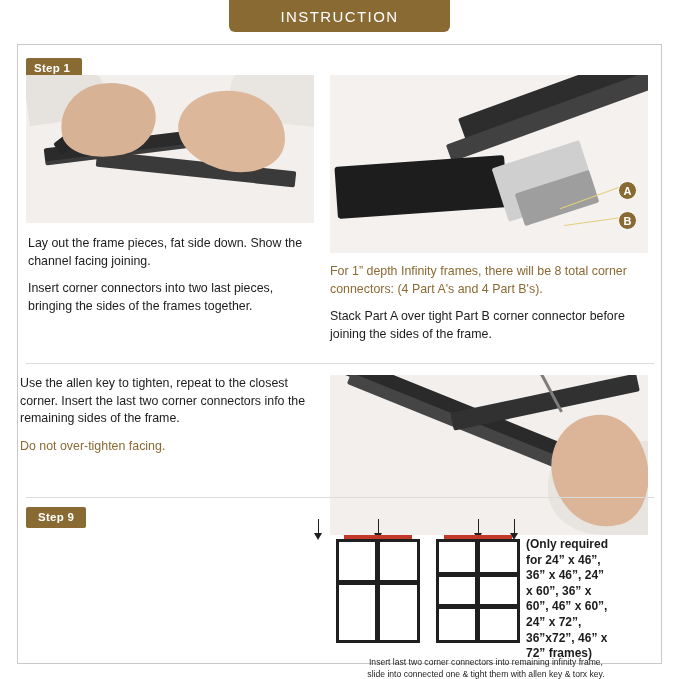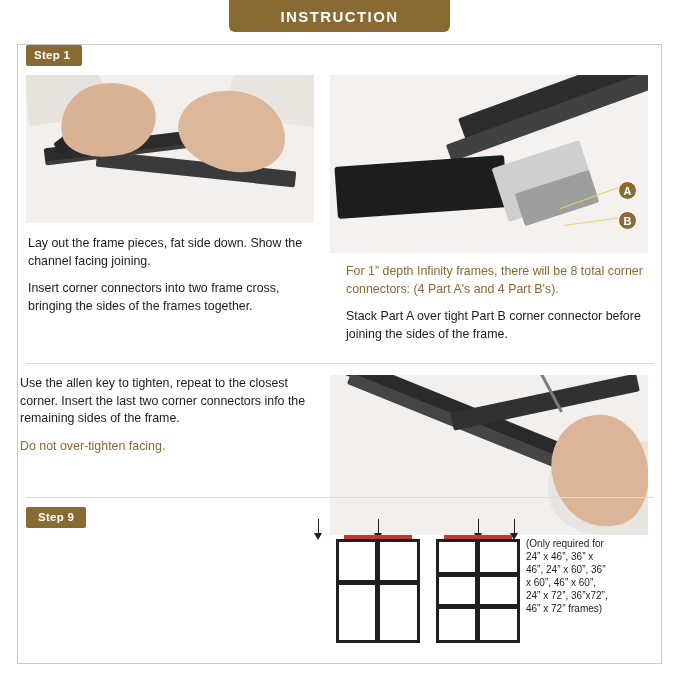--- a/index.html
+++ b/index.html
@@ -23,21 +23,21 @@
     width: 221px; height: 32px;
     background: #8a6a33;
     border-radius: 0 0 6px 6px;
     display: flex;
     align-items: center;
     justify-content: center;
   }
   .header-bar .title {
     color: #ffffff;
     font-size: 15px;
-    font-weight: bold;
+    font-weight: normal;
     letter-spacing: 1.4px;
   }
 
   
   .frame {
     position: absolute;
     left: 17px; top: 44px;
     width: 645px; height: 620px;
     border: 1px solid #c9c9c9;
     background: #ffffff;
@@ -47,21 +47,21 @@
   .step-tab {
     position: absolute;
     background: #8a6a33;
     color: #ffffff;
     font-size: 11.5px;
     font-weight: bold;
     padding: 4px 12px 5px 12px;
     border-radius: 2px;
     letter-spacing: .3px;
   }
-  #step1-tab { left: 8px; top: 0; padding-left: 8px; }
+  #step1-tab { left: 8px; top: 13px; padding-left: 8px; }
   #step2-tab { left: 8px; top: 462px; }
 
   
   .photo {
     position: absolute;
     background: #f1efec;
     overflow: hidden;
   }
 
   
@@ -169,21 +169,21 @@
     position: absolute;
     font-size: 12.4px;
     line-height: 1.42;
     color: #1c1c1c;
   }
   .txt p { margin: 0 0 10px 0; }
   .txt p:last-child { margin-bottom: 0; }
   .brown { color: #8a6a33; }
 
   #text1 { left: 10px; top: 190px; width: 292px; }
-  #text2 { left: 312px; top: 218px; width: 318px; margin-left: 16px; }
+  #text2 { left: 312px; top: 218px; width: 318px; }
   #text3 { left: 2px; top: 330px; width: 292px; }
 
   
   .divider {
     position: absolute;
     left: 8px; width: 628px; height: 1px; background: #dcdcdc;
   }
   #div1 { top: 318px; }
   #div2 { top: 452px; }
 
@@ -212,23 +212,24 @@
     width: 0; height: 0;
     border-left: 4px solid transparent;
     border-right: 4px solid transparent;
     border-top: 7px solid #1f1f1f;
   }
   .arrow-stem {
     position: absolute; width: 1px; background: #1f1f1f;
   }
   .note {
     position: absolute;
-    font-size: 10px;
+    font-size: 12px;
     line-height: 1.3;
     color: #1c1c1c;
+    font-weight: bold;
   }
   #noteA { left: 208px; top: 24px; width: 86px; }
   #noteB { left: 296px; top: 24px; width: 42px; }
 
   .bottom-note {
     position: absolute;
     left: 300px; top: 612px; width: 336px;
     font-size: 8.6px;
     line-height: 1.35;
     color: #1c1c1c;
@@ -267,21 +268,21 @@
       <div class="conn"></div>
       <div class="conn2"></div>
       <div class="leader" style="left:228px; top:122px; width:66px; transform:rotate(-20deg);"></div>
       <div class="leader" style="left:234px; top:146px; width:58px; transform:rotate(-8deg);"></div>
       <div class="badge" style="left:288px; top:106px;">A</div>
       <div class="badge" style="left:288px; top:136px;">B</div>
     </div>
 
     <div class="txt" id="text1">
       <p>Lay out the frame pieces, fat side down. Show the channel facing joining.</p>
-      <p>Insert corner connectors into two frame cross, bringing the sides of the frames together.</p>
+      <p>Insert corner connectors into two last pieces, bringing the sides of the frames together.</p>
     </div>
 
     <div class="txt" id="text2">
       <p class="brown">For 1” depth Infinity frames, there will be 8 total corner connectors: (4 Part A's and 4 Part B's).</p>
       <p>Stack Part A over tight Part B corner connector before joining the sides of the frame.</p>
     </div>
 
     <div class="divider" id="div1"></div>
 
     <div class="txt" id="text3">
@@ -325,15 +326,17 @@
 
       <div class="dframe" id="frameB">
         <div class="dbar" style="left:0; top:30px; width:78px; height:5px;"></div>
         <div class="dbar" style="left:0; top:62px; width:78px; height:5px;"></div>
         <div class="dbar" style="left:36px; top:0; width:5px; height:98px;"></div>
       </div>
 
       <div class="note" id="noteA">(Only required for 24” x 46”, 36” x 46”, 24” x 60”, 36” x 60”, 46” x 60”, 24” x 72”, 36”x72”, 46” x 72” frames)</div>
     </div>
 
+    <div class="bottom-note" style="white-space:pre-line;">Insert last two corner connectors into remaining infinity frame,
+slide into connected one &amp; tight them with allen key &amp; torx key.</div>
 
   </div>
 </div>
 
 </body></html>

